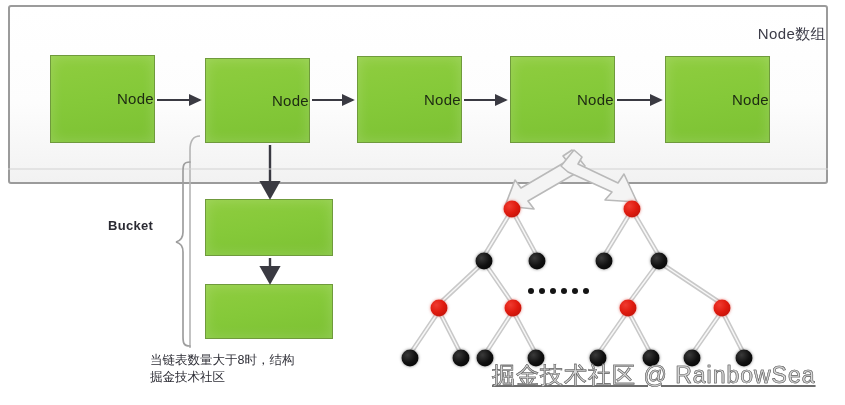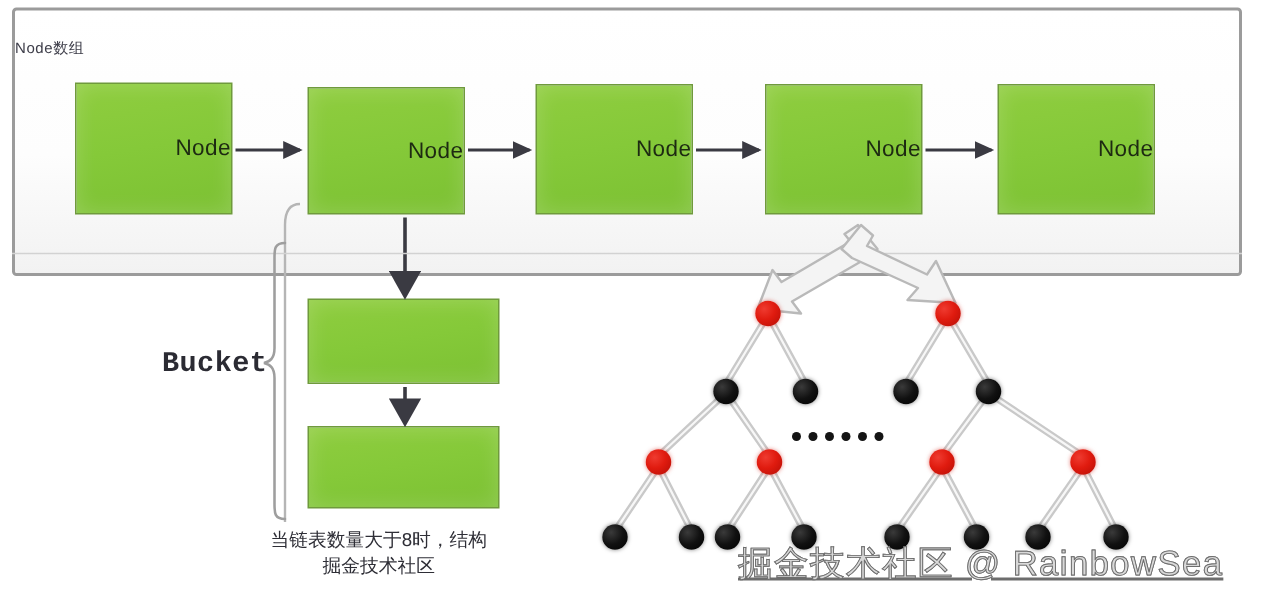--- a/index.html
+++ b/index.html
@@ -26,22 +26,22 @@
     border: 2px solid #9b9b9b;
     border-radius: 3px;
     background: linear-gradient(180deg, #ffffff 0%, #fdfdfd 55%, #f2f2f2 100%);
     box-sizing: border-box;
   }
   .array-title {
     position: absolute;
     left: 0;
     top: 18px;
     width: 100%;
-    text-align: left;
-    font-size: 10px;
+    text-align: right;
+    font-size: 15px;
     color: #3c3c48;
     letter-spacing: .4px;
     white-space: nowrap;
   }
 
   
   .gbox {
     position: absolute;
     background: linear-gradient(170deg, #8fcd3f 0%, #85c939 48%, #7cc133 100%);
     border: 1px solid #6f9a3c;
@@ -65,33 +65,31 @@
     left: 0; top: 0;
     width: 845px;
     height: 405px;
     pointer-events: none;
   }
 
   
   .bucket-label {
     position: absolute;
     left: 108px;
-    top: 231px;
-    font-size: 19px;
+    top: 218px;
+    font-size: 13px;
     font-weight: bold;
     color: #2b2b33;
     letter-spacing: .3px;
-    font-family: Liberation Mono, monospace;
   }
   .caption {
     position: absolute;
     left: 150px;
     top: 352px;
     width: 205px;
-    text-align: center;
     font-size: 12.5px;
     line-height: 17px;
     color: #2e2e36;
   }
 
   
   .tnode {
     position: absolute;
     width: 17px;
     height: 17px;

